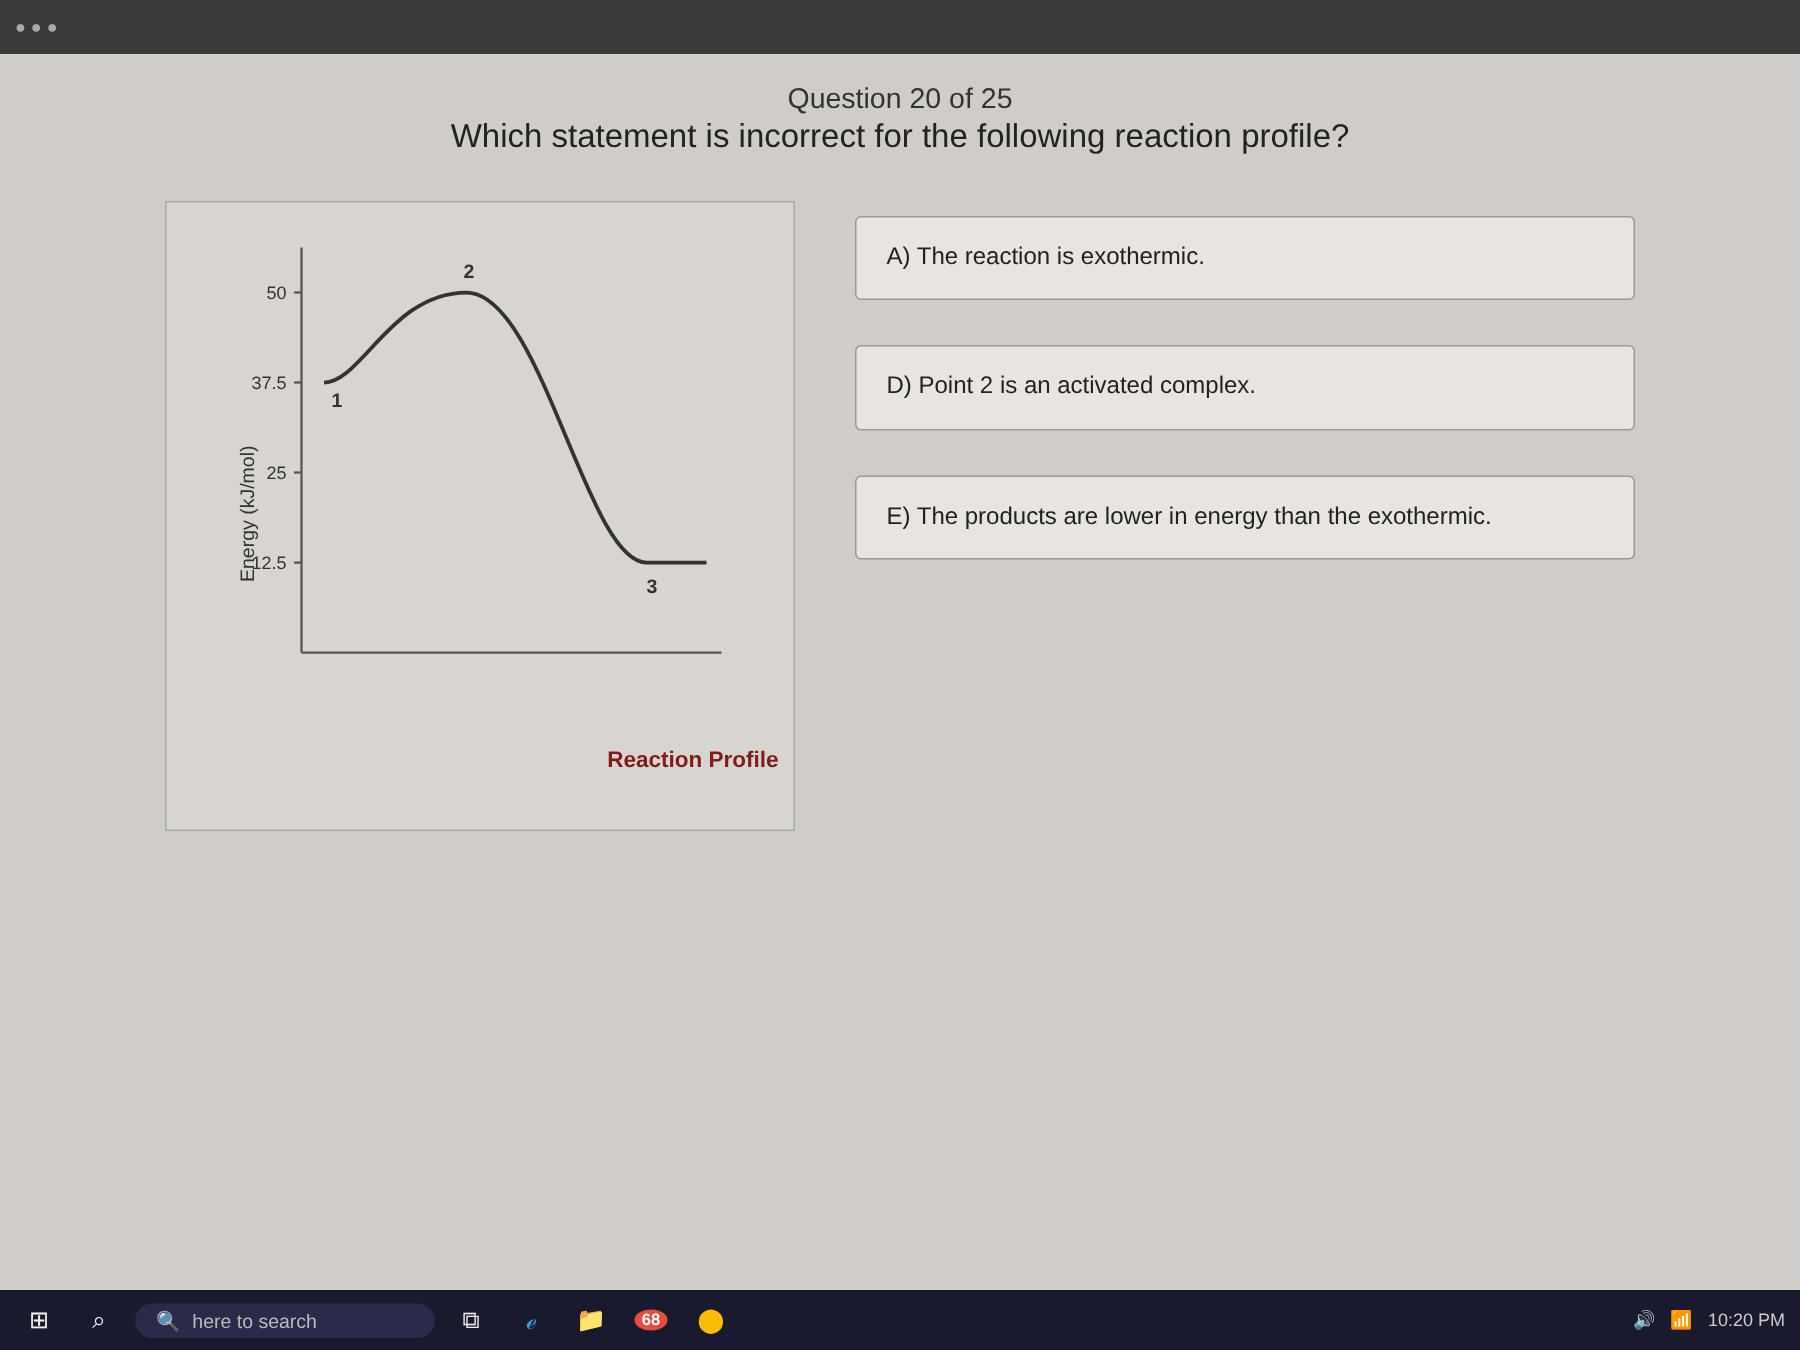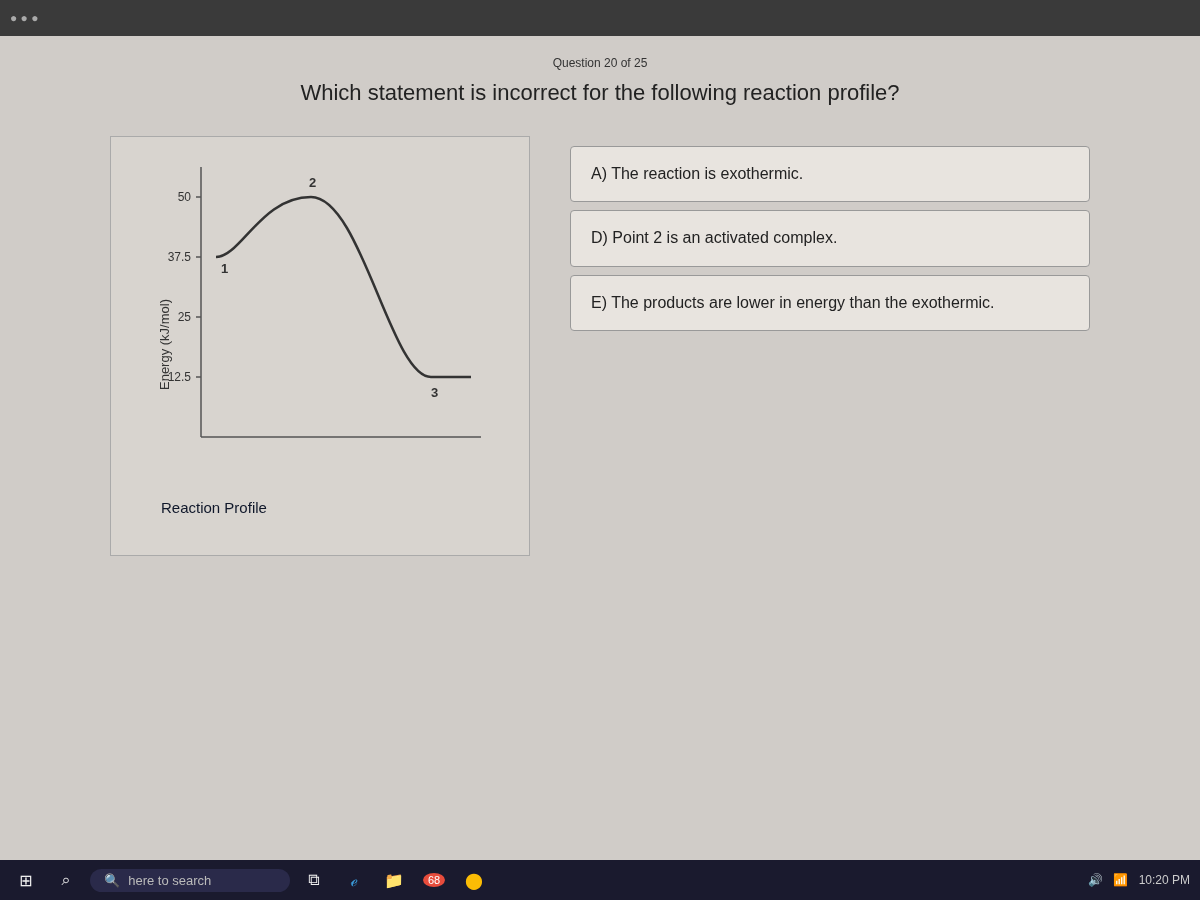--- a/index.html
+++ b/index.html
@@ -29,23 +29,22 @@
       height: 864px;
       background: #d0ccc8;
       display: flex;
       flex-direction: column;
       align-items: center;
       padding: 20px 40px;
       position: relative;
     }
 
     .question-counter {
-      font-size: 12px;
+      font-size: 19px;
       color: #333;
-      margin-bottom: 10px;
       font-weight: 500;
     }
 
     .question-text {
       font-size: 22px;
       color: #222;
       margin-bottom: 30px;
       font-weight: 500;
     }
 
@@ -62,37 +61,37 @@
       width: 420px;
       height: 420px;
       background: #d8d4cf;
       border: 1px solid #aaa;
       padding: 10px 10px 40px 50px;
       position: relative;
       flex-shrink: 0;
     }
 
     .graph-title {
-      text-align: left;
+      text-align: right;
       font-size: 15px;
-      color: #0f172a;
+      color: #7f1d1d;
       margin-top: 8px;
-      font-weight: 400;
+      font-weight: 700;
     }
 
     svg.reaction-graph {
       width: 340px;
       height: 340px;
     }
 
     
     .answers-container {
       display: flex;
       flex-direction: column;
-      gap: 8px;
+      gap: 30px;
       width: 520px;
       margin-top: 10px;
     }
 
     .answer-option {
       background: #e8e4df;
       border: 1.5px solid #999;
       border-radius: 4px;
       padding: 16px 20px;
       font-size: 16px;
@@ -208,21 +207,21 @@
   <div class="taskbar-btn">⊞</div>
   <div class="taskbar-btn">⌕</div>
   <div class="search-bar-area">
     <span>🔍</span>
     <span>here to search</span>
   </div>
   <div class="taskbar-btn">⧉</div>
   <div class="taskbar-btn" style="color:#3a9ad9;">ℯ</div>
   <div class="taskbar-btn">📁</div>
   <div class="taskbar-btn">
-    <span style="background:#e74c3c;color:white;border-radius:50%;padding:1px 5px;font-size:11px;">68</span>
+    <span style="background:#e74c3c;color:white;border-radius:50%;padding:1px 5px;font-size:11px;font-weight:bold;">68</span>
   </div>
   <div class="taskbar-btn" style="color:#fbbc05;">⬤</div>
   <div class="taskbar-icons">
     <span>🔊</span>
     <span>📶</span>
     <span>10:20 PM</span>
   </div>
 </div>
 
 </body></html>

